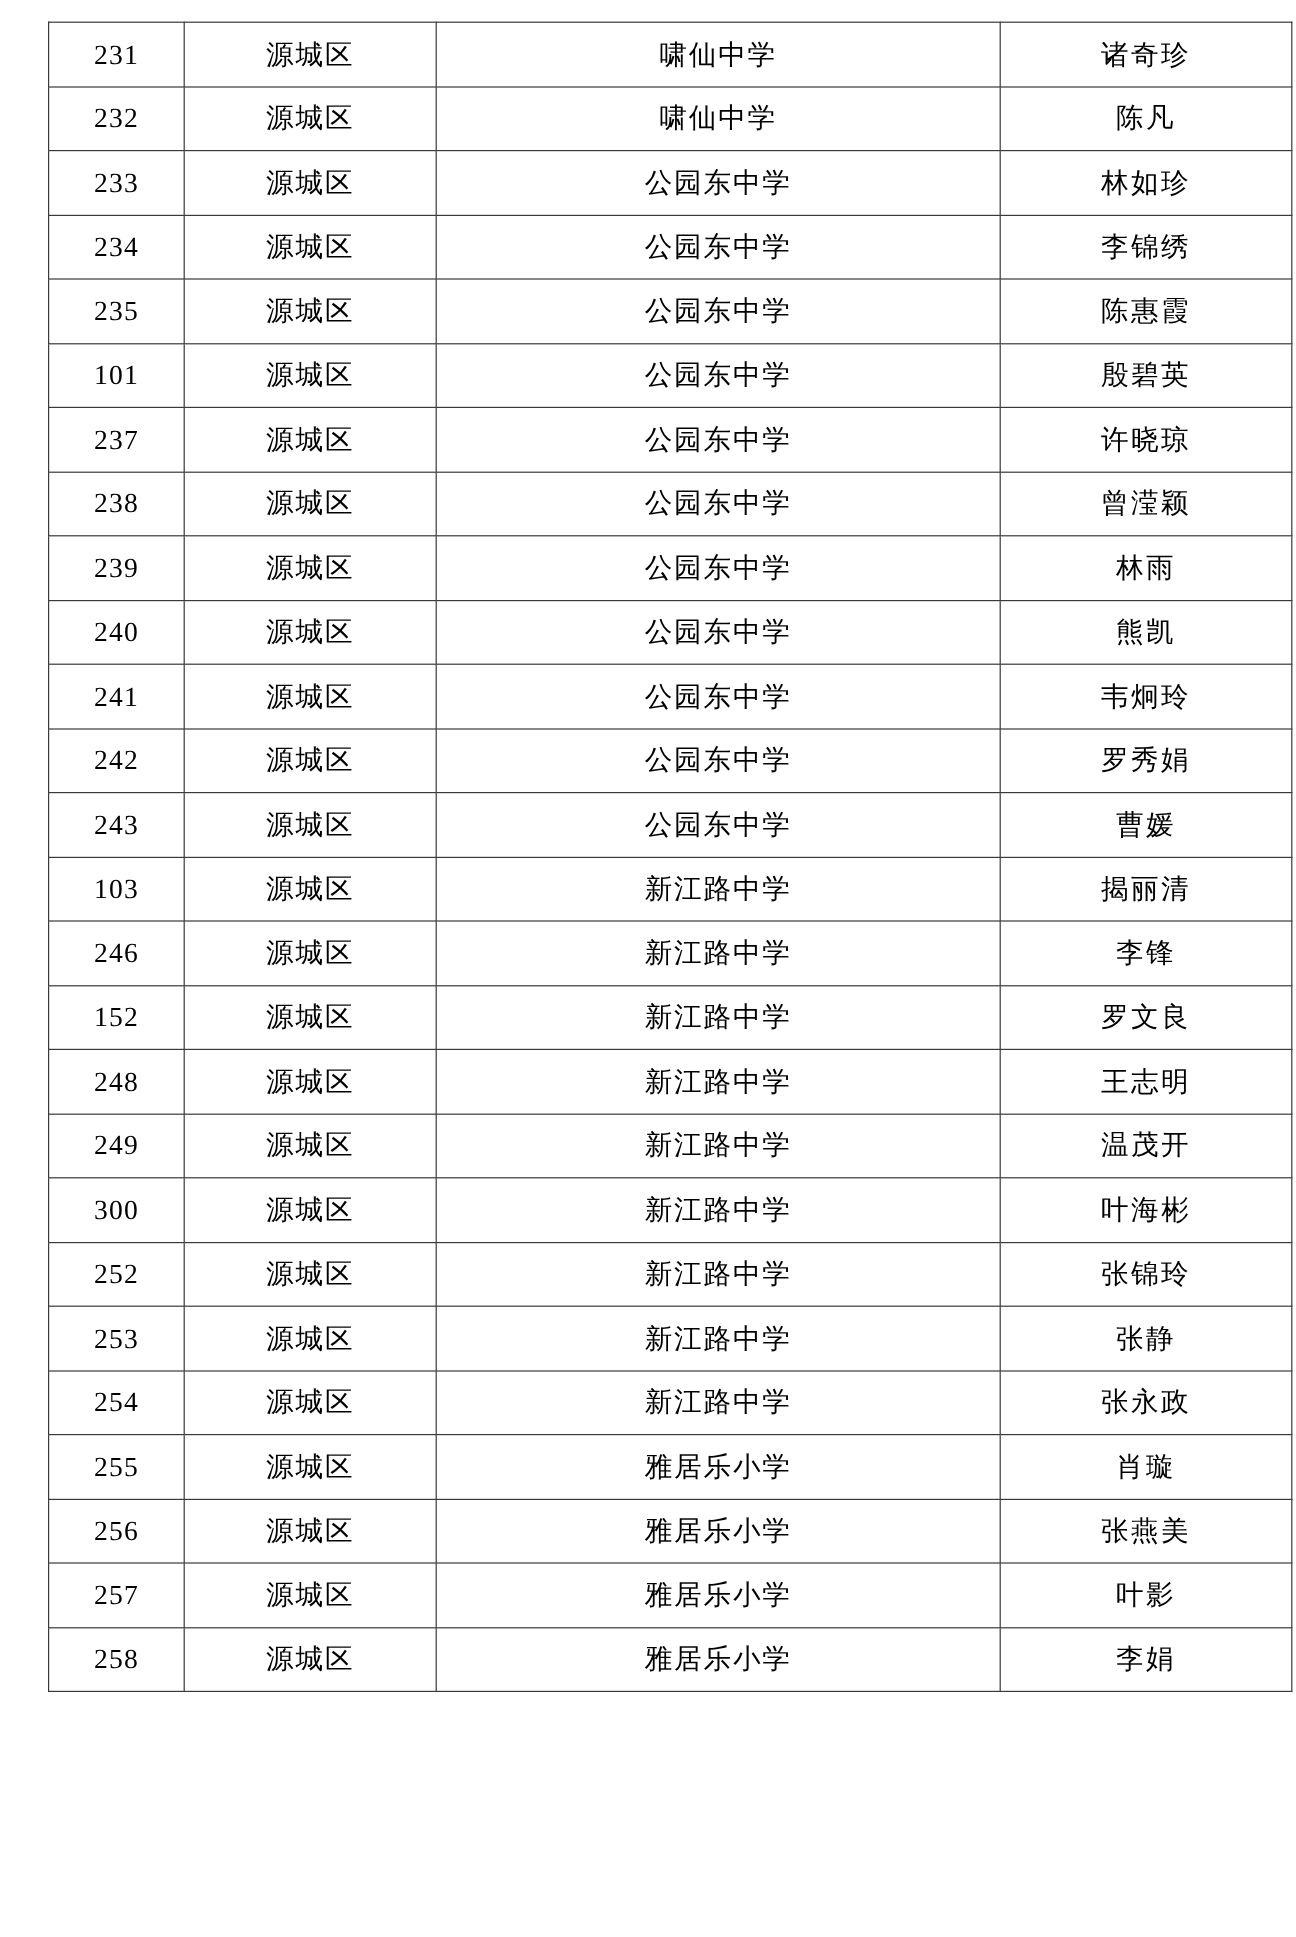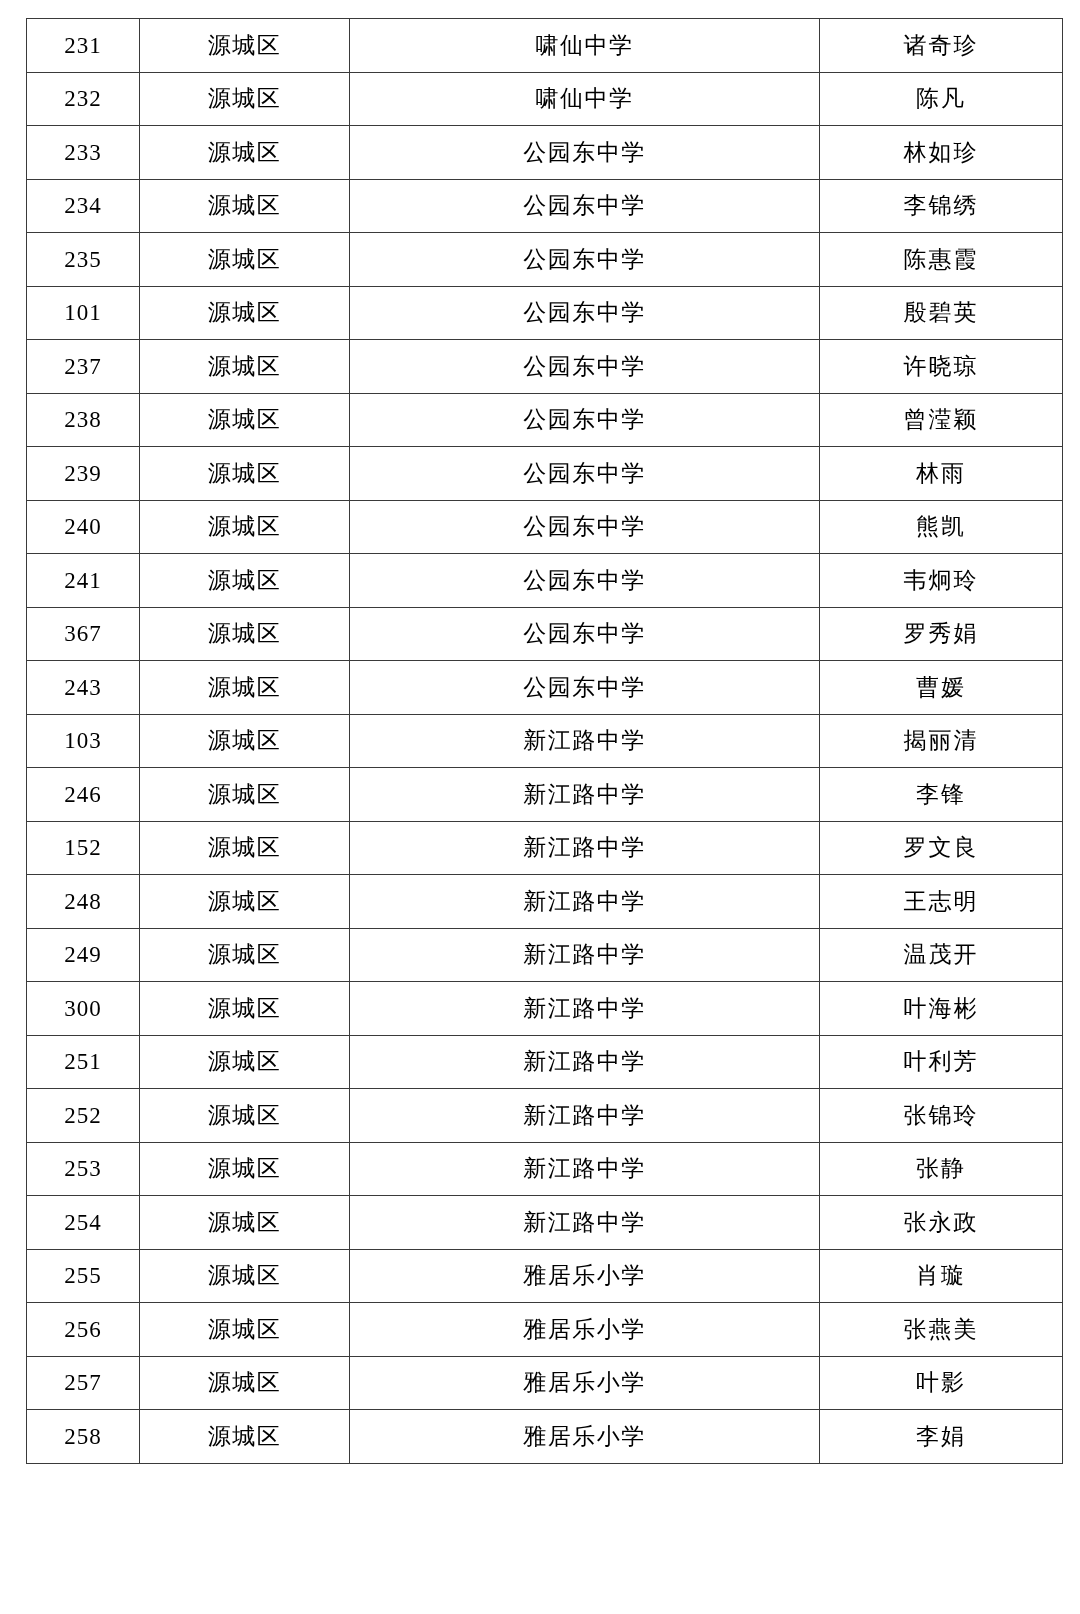--- a/index.html
+++ b/index.html
@@ -12,21 +12,21 @@
     width: 1080px;
     height: 1614px;
     font-family: "Liberation Serif", "DejaVu Serif", serif;
     color: #000000;
     overflow: hidden;
   }
   .page {
     width: 1080px;
     height: 1612px;
     box-sizing: border-box;
-    padding: 18px 22px 0 26px;
+    padding: 18px 22px 0 40px;
   }
   table.roster {
     border-collapse: collapse;
     width: 1036px;
     table-layout: fixed;
   }
   table.roster td {
     border: 1px solid #3a3a3a;
     height: 52.5px;
     text-align: center;
@@ -127,21 +127,21 @@
           <td class="school">公园东中学</td>
           <td class="name">熊凯</td>
         </tr>
         <tr>
           <td class="idx">241</td>
           <td class="district">源城区</td>
           <td class="school">公园东中学</td>
           <td class="name">韦炯玲</td>
         </tr>
         <tr>
-          <td class="idx">367</td>
+          <td class="idx">242</td>
           <td class="district">源城区</td>
           <td class="school">公园东中学</td>
           <td class="name">罗秀娟</td>
         </tr>
         <tr>
           <td class="idx">243</td>
           <td class="district">源城区</td>
           <td class="school">公园东中学</td>
           <td class="name">曹媛</td>
         </tr>
@@ -173,26 +173,20 @@
           <td class="idx">249</td>
           <td class="district">源城区</td>
           <td class="school">新江路中学</td>
           <td class="name">温茂开</td>
         </tr>
         <tr>
           <td class="idx">300</td>
           <td class="district">源城区</td>
           <td class="school">新江路中学</td>
           <td class="name">叶海彬</td>
-        </tr>
-        <tr>
-          <td class="idx">251</td>
-          <td class="district">源城区</td>
-          <td class="school">新江路中学</td>
-          <td class="name">叶利芳</td>
         </tr>
         <tr>
           <td class="idx">252</td>
           <td class="district">源城区</td>
           <td class="school">新江路中学</td>
           <td class="name">张锦玲</td>
         </tr>
         <tr>
           <td class="idx">253</td>
           <td class="district">源城区</td>

